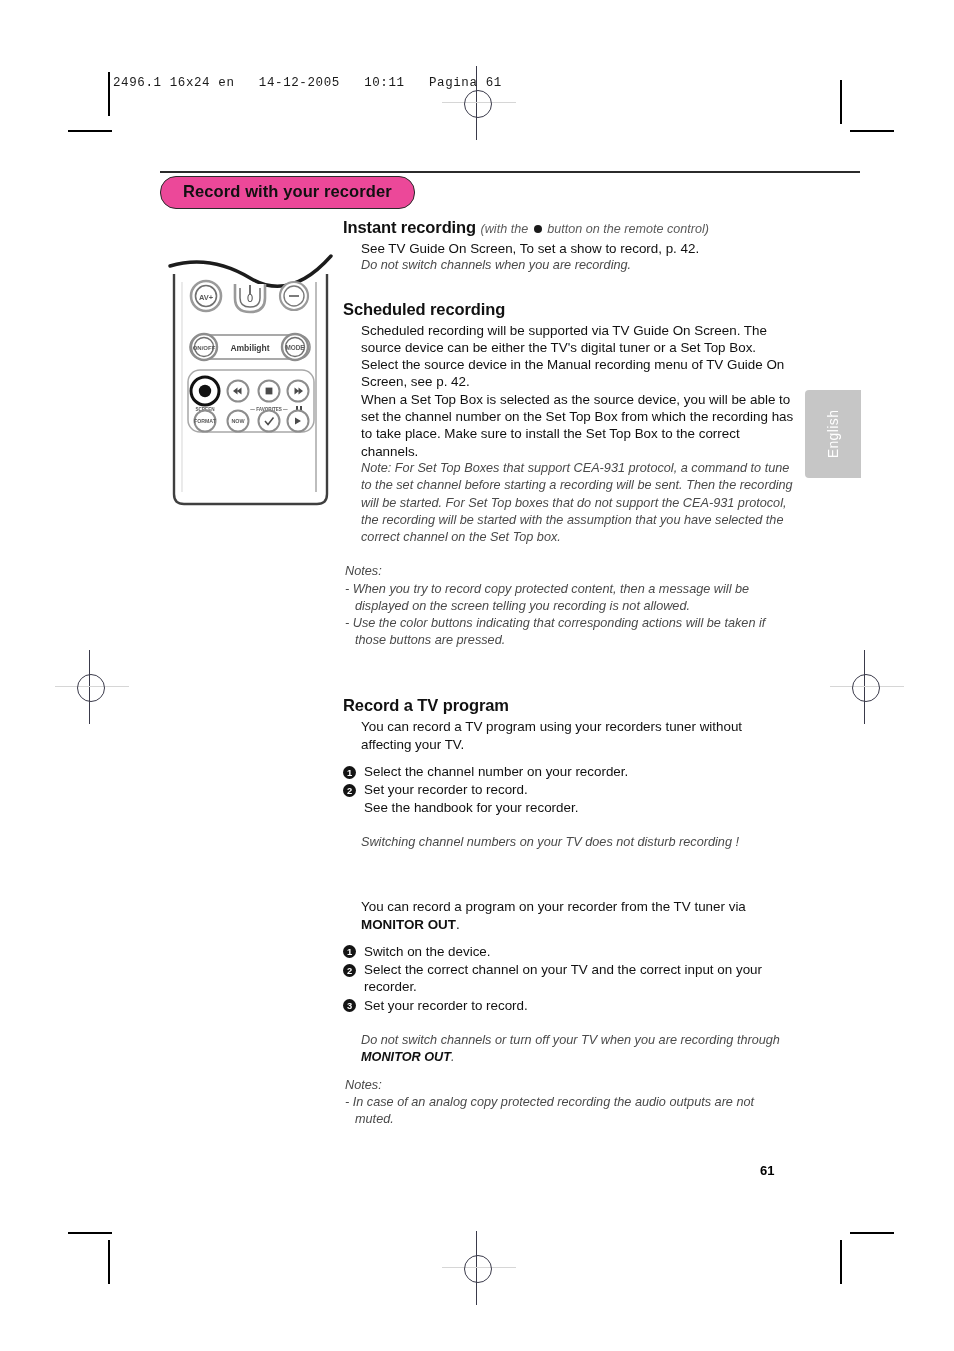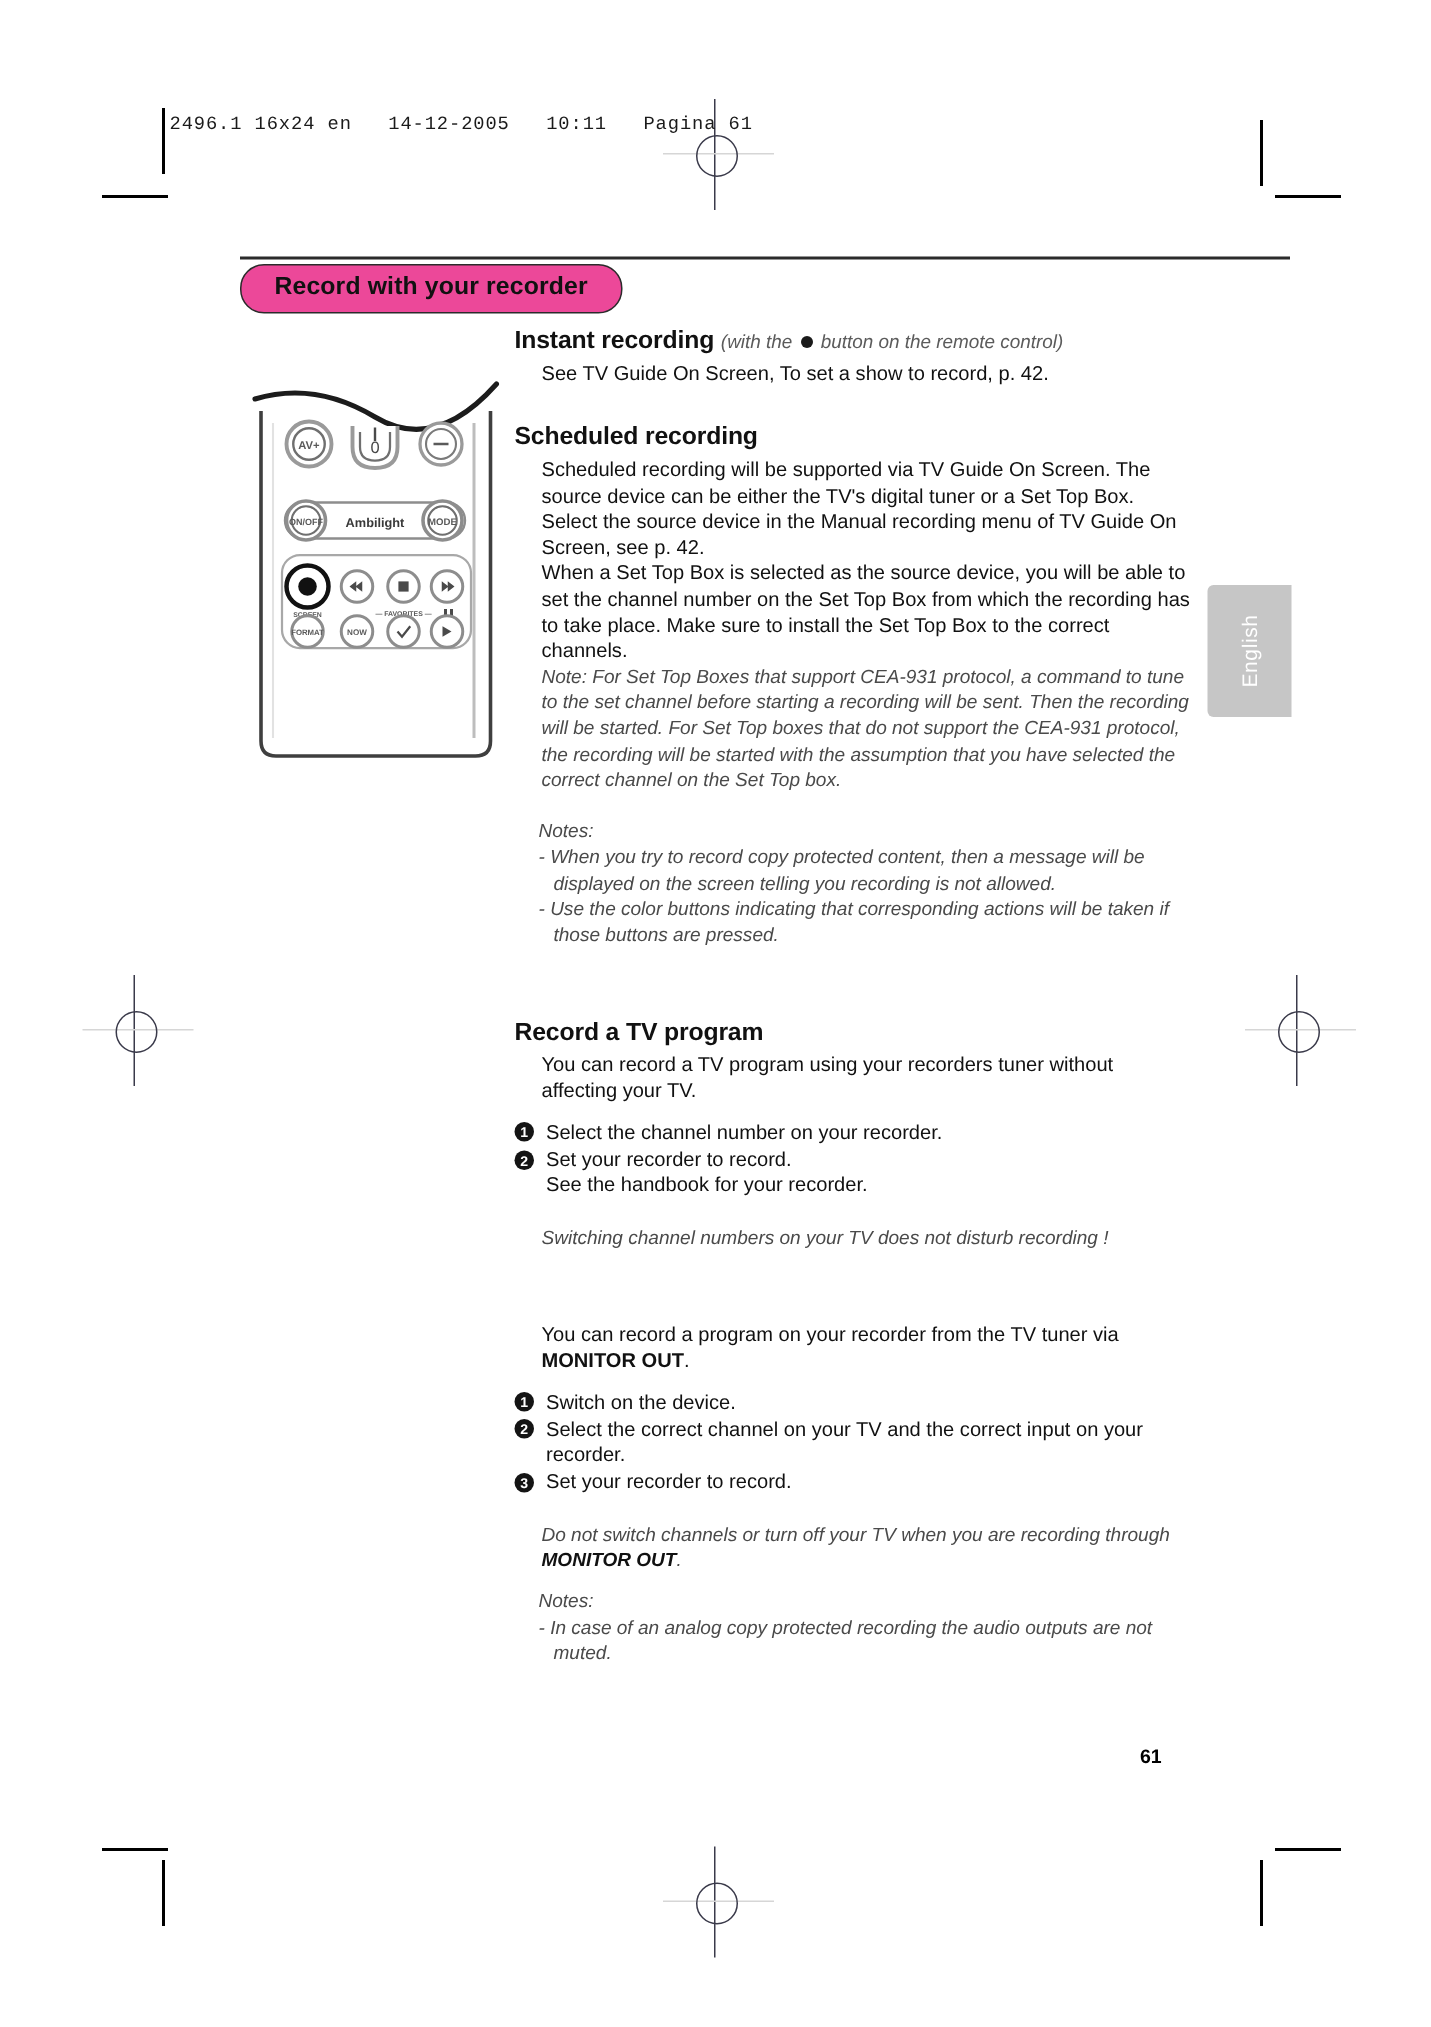--- a/index.html
+++ b/index.html
@@ -136,21 +136,21 @@
   p.ital {
     margin: 0 0 0 18px;
     font-size: 12.7px;
     line-height: 17.3px;
     font-style: italic;
     color: #4a4a4a;
   }
   p.ital b { color: #111; font-style: italic; }
 
   .notes-block {
-    margin: 0 0 0 16px;
+    margin: 0 0 0 2px;
     font-size: 12.7px;
     line-height: 17.2px;
     font-style: italic;
     color: #4a4a4a;
   }
   .notes-block .note-li {
     padding-left: 10px;
     text-indent: -10px;
   }
 
@@ -338,20 +338,21 @@
 
     <h2 class="sec">
       <span>Instant recording</span>
       <span class="paren">
         <span>(with the</span>
         <span class="reddot"></span>
         <span>button on the remote control)</span>
       </span>
     </h2>
     <p class="body">See TV Guide On Screen, To set a show to record, p. 42.</p>
+    <p class="ital">Do not switch channels when you are recording.</p>
 
     <div class="gap-l"></div>
 
     <h2 class="sec">Scheduled recording</h2>
     <p class="body">Scheduled recording will be supported via TV Guide On Screen. The source device can be either the TV's digital tuner or a Set Top Box. Select the source device in the Manual recording menu of TV Guide On Screen, see p. 42.</p>
     <p class="body">When a Set Top Box is selected as the source device, you will be able to set the channel number on the Set Top Box from which the recording has to take place. Make sure to install the Set Top Box to the correct channels.</p>
     <p class="ital">Note: For Set Top Boxes that support CEA-931 protocol, a command to tune to the set channel before starting a recording will be sent. Then the recording will be started. For Set Top boxes that do not support the CEA-931 protocol, the recording will be started with the assumption that you have selected the correct channel on the Set Top box.</p>
 
     <div class="gap-m"></div>
 

